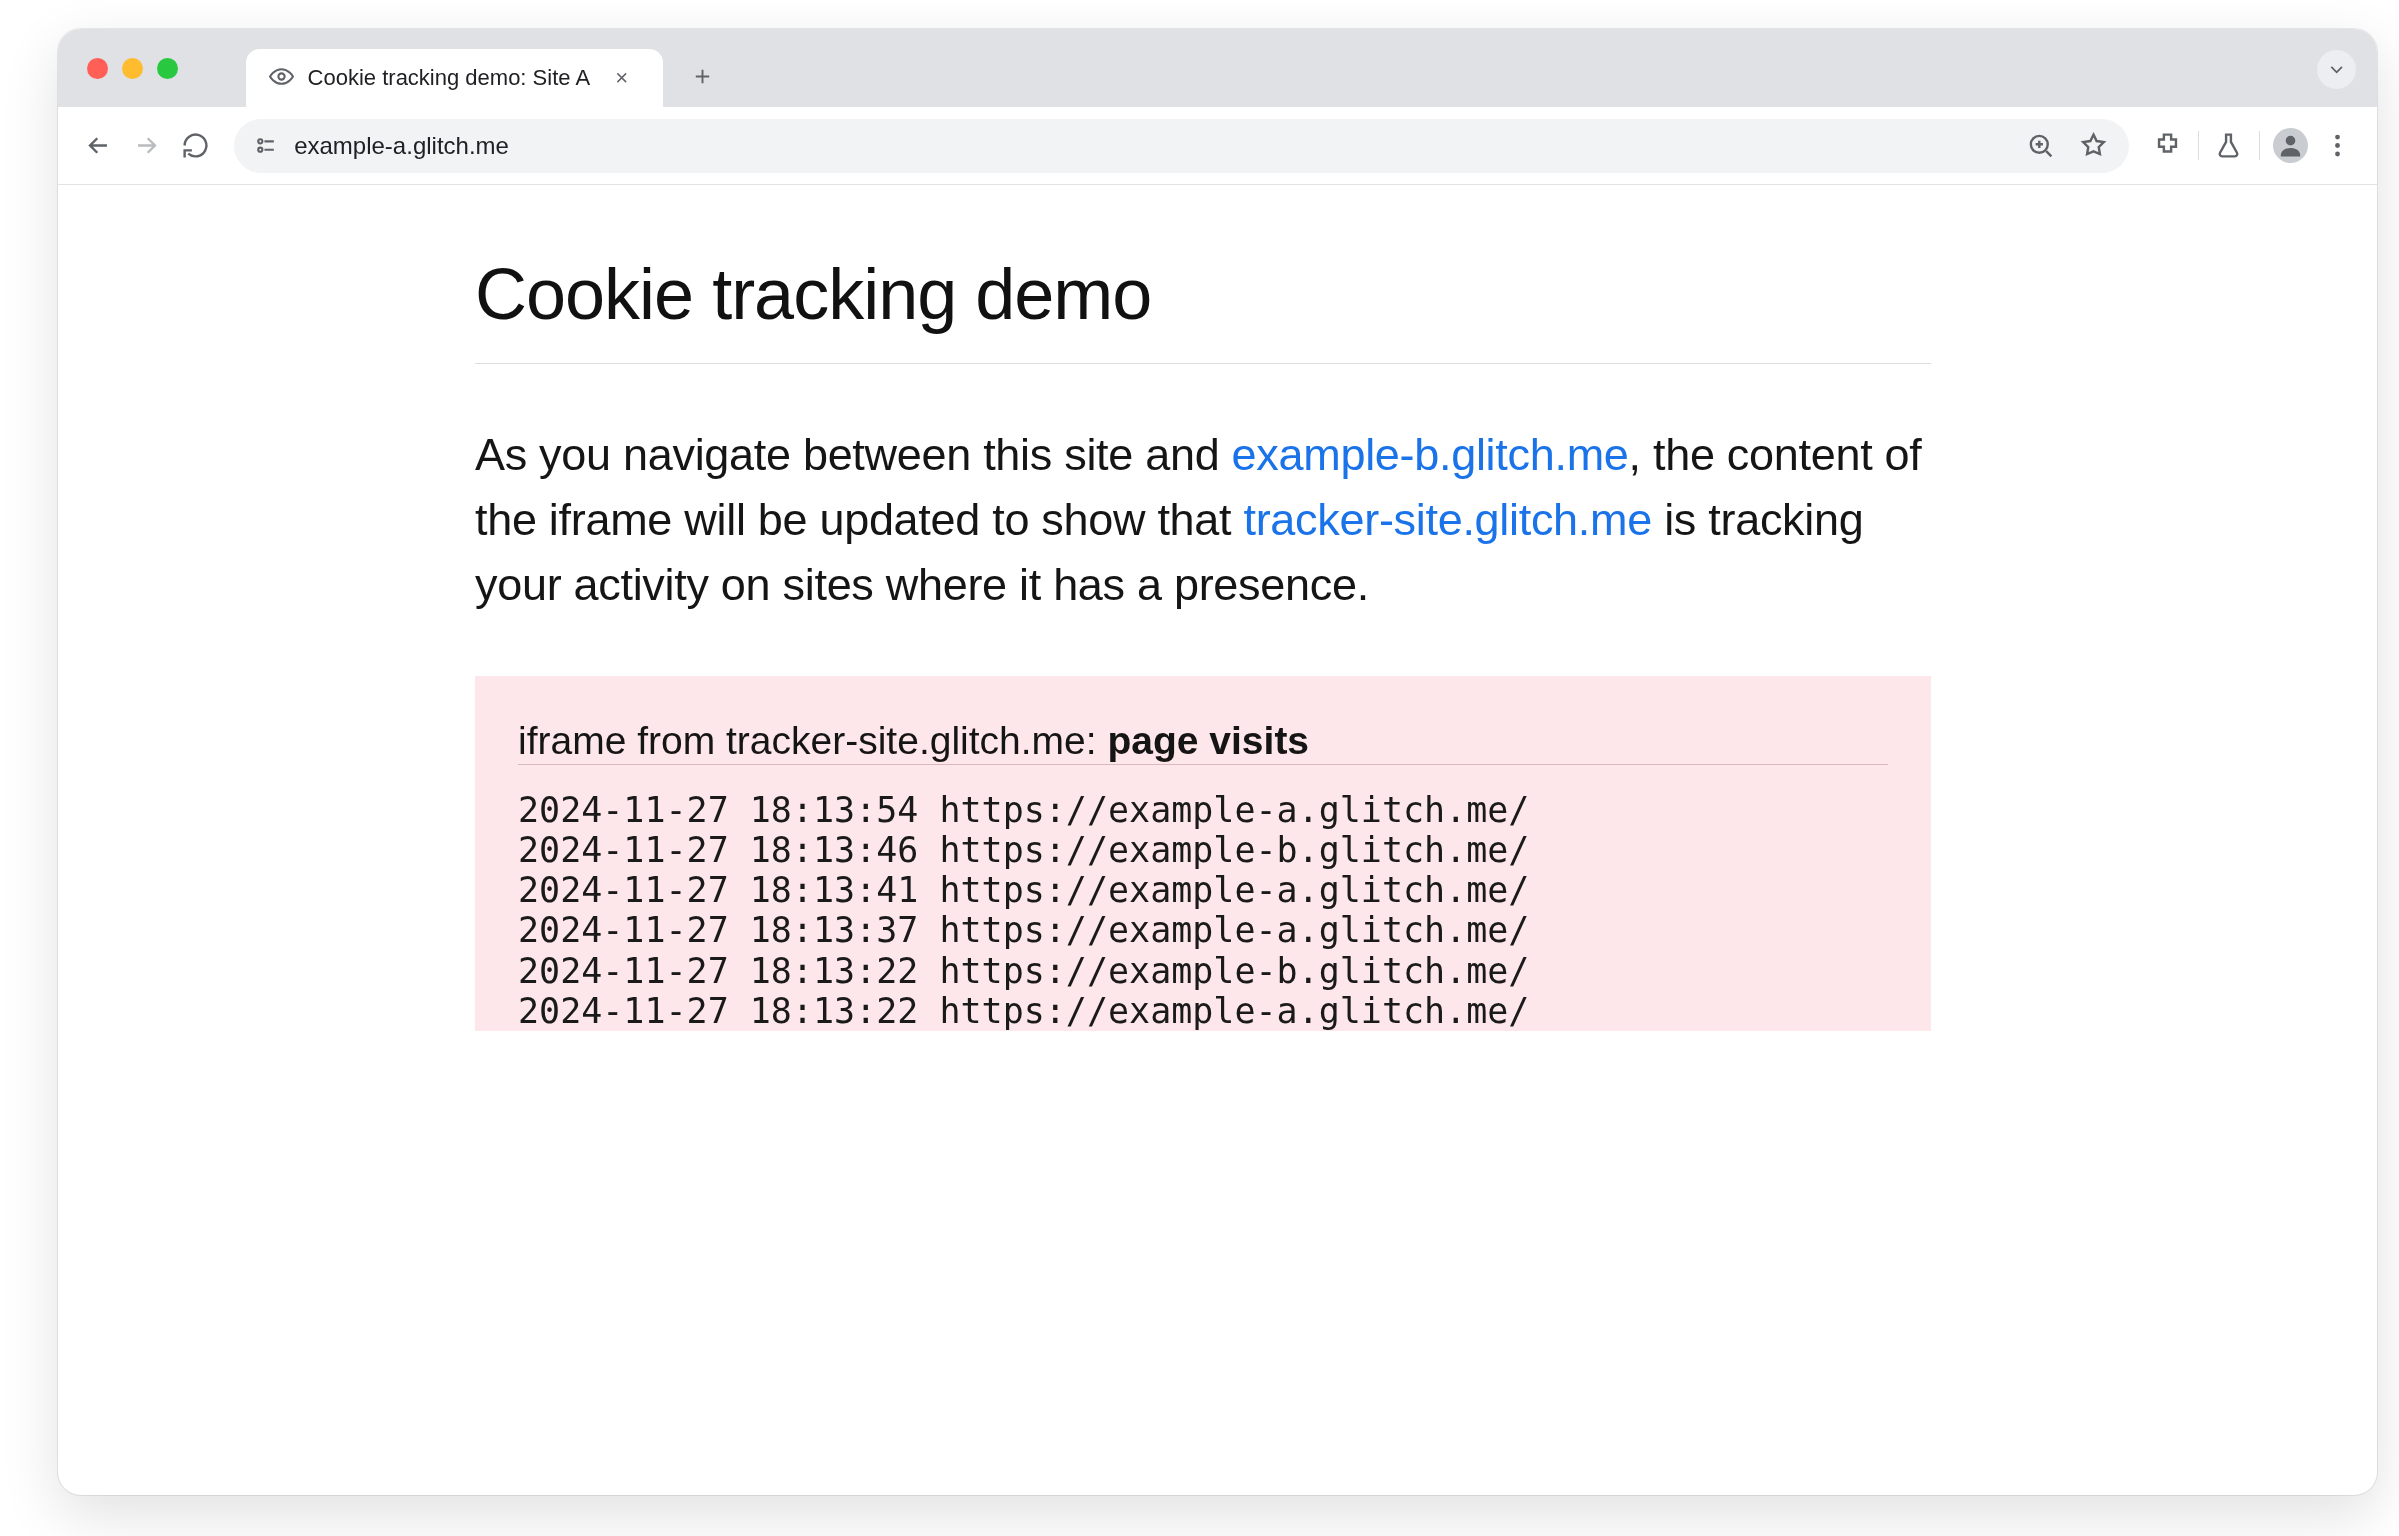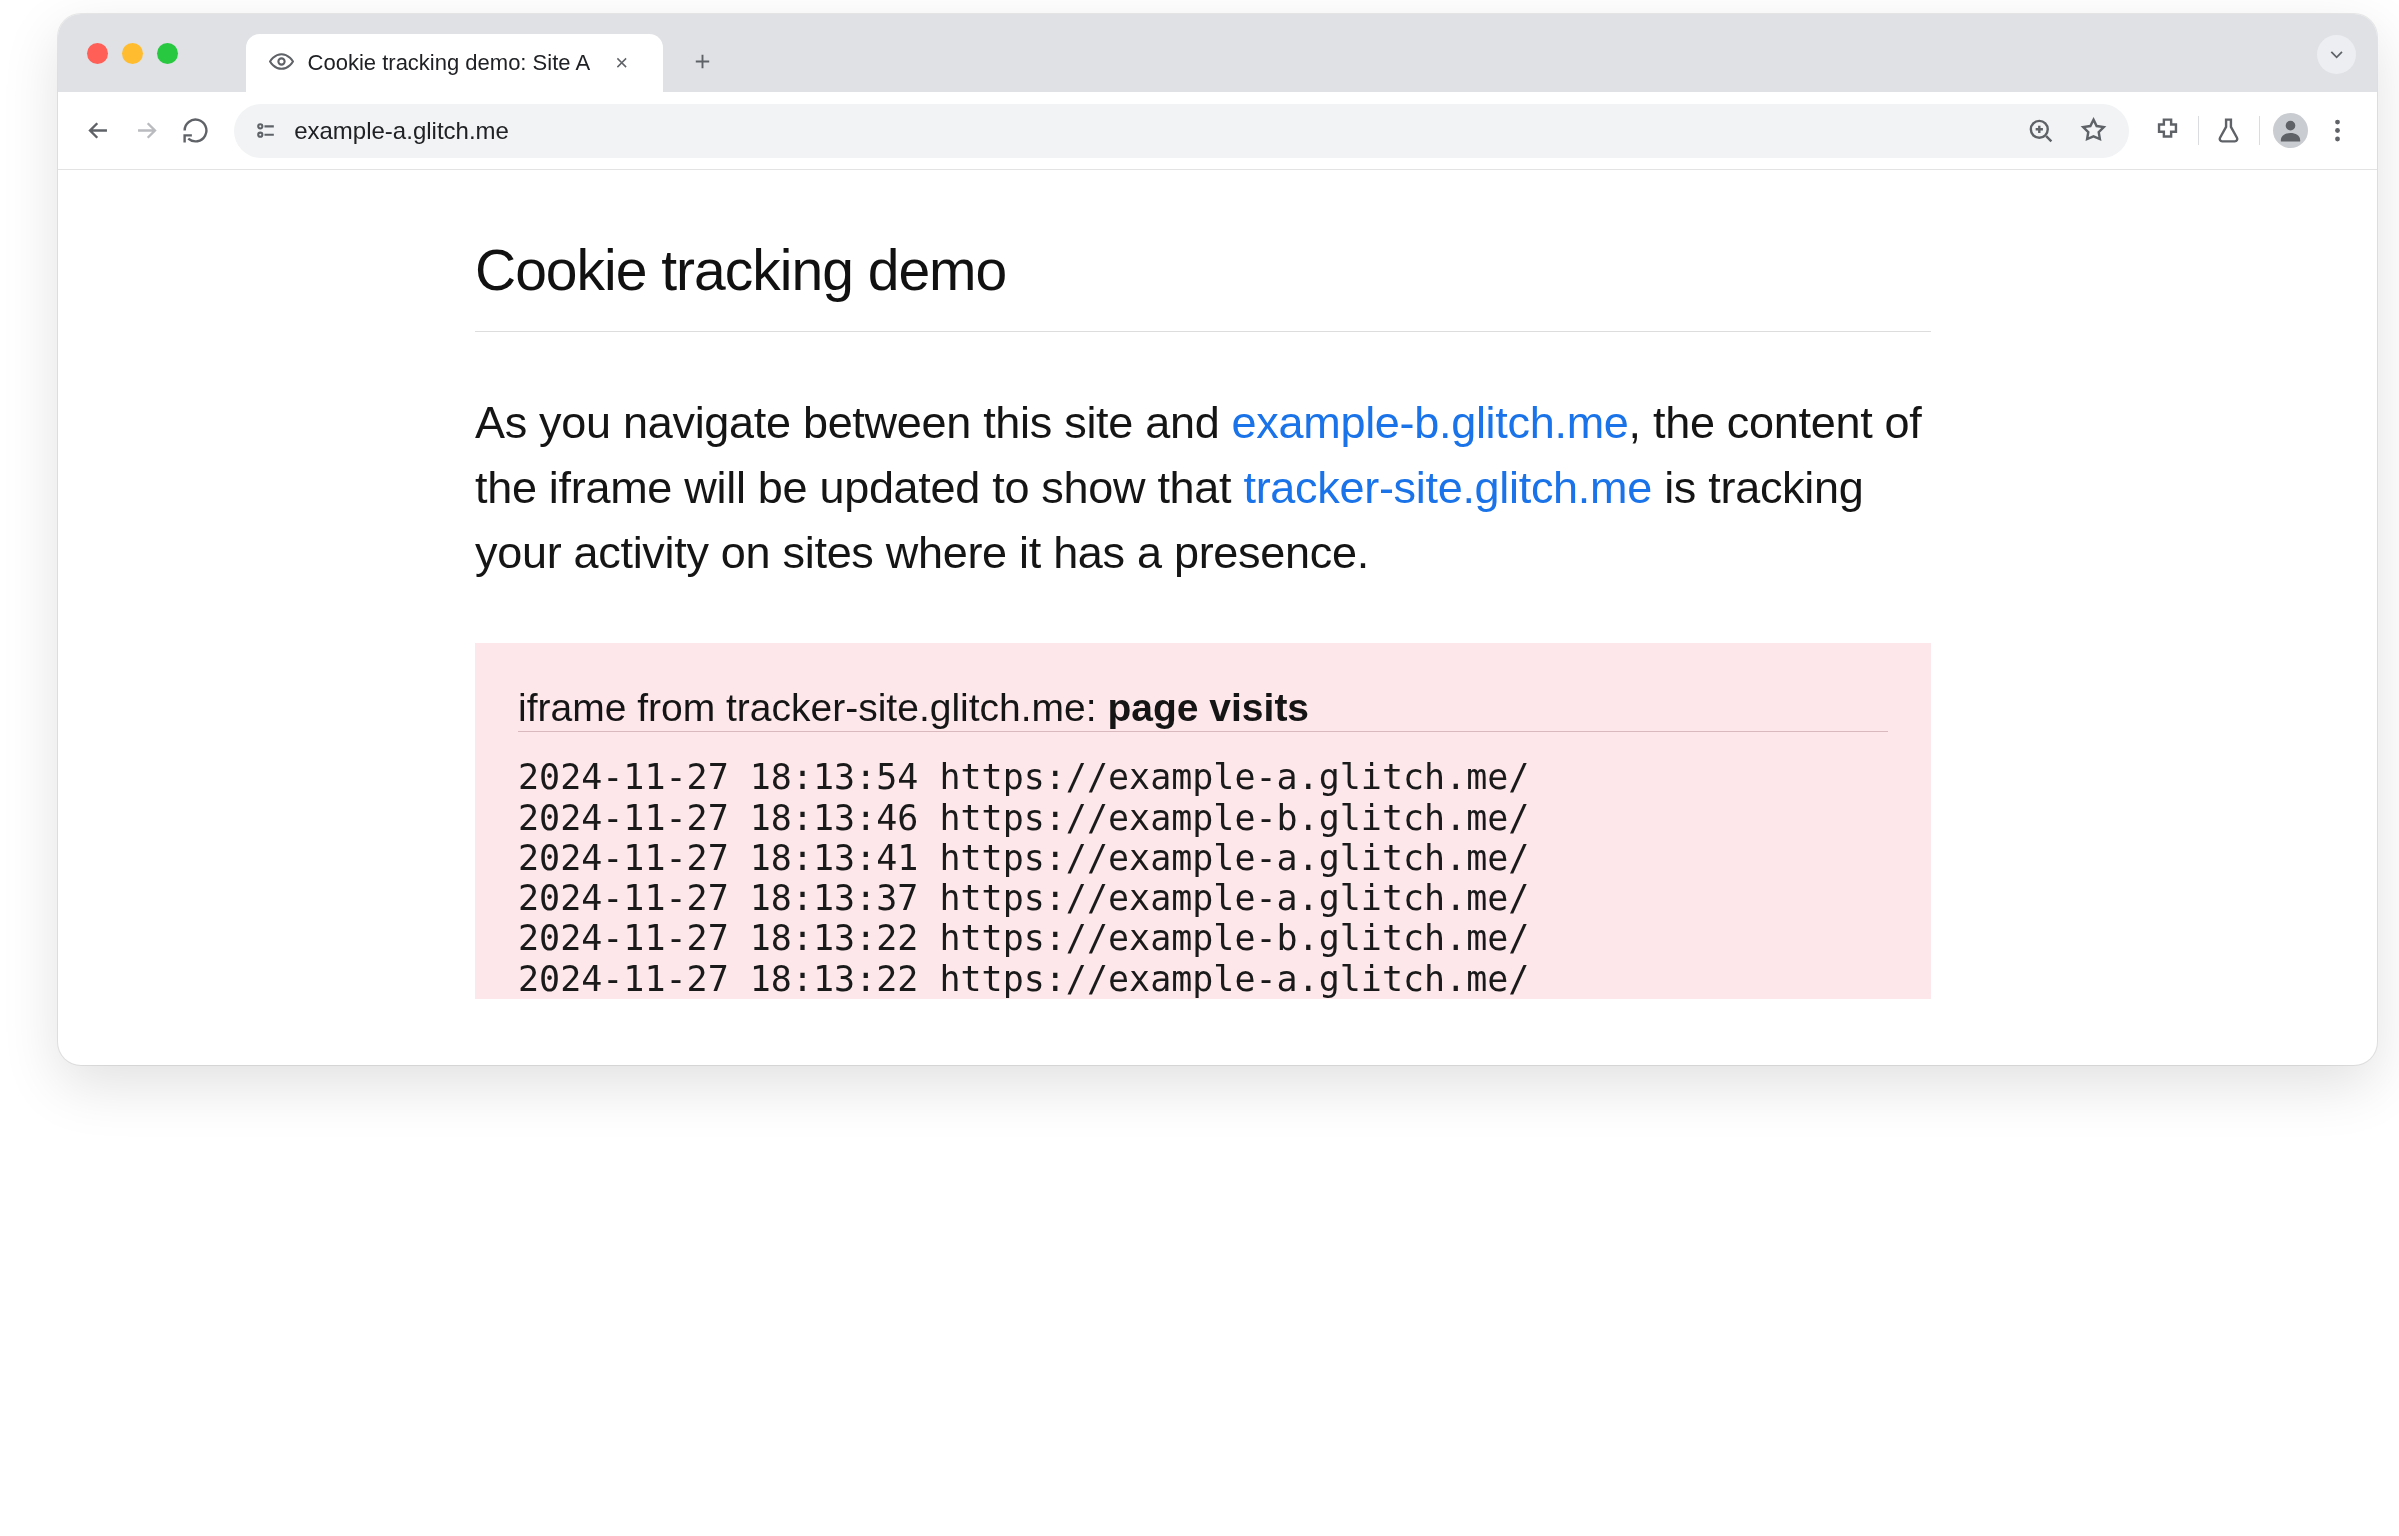--- a/index.html
+++ b/index.html
@@ -6,22 +6,22 @@
   body {
     font-family: -apple-system, BlinkMacSystemFont, "Segoe UI", Helvetica, Arial, sans-serif;
     background: #fff;
     width: 2400px;
     height: 1536px;
     position: relative;
     overflow: hidden;
   }
   .browser-window {
     position: absolute;
-    left: 58px; top: 14px;
-    width: 2319px; height: 1051px;
+    left: 58px; top: 29px;
+    width: 2319px; height: 1466px;
     background: #fff;
     border-radius: 23px;
     box-shadow: 0 0 0 1px rgba(0,0,0,0.08), 0 19.4px 58px rgba(0,0,0,0.12);
     overflow: hidden;
     display: flex; flex-direction: column;
   }
   
   .tab-strip {
     height: 78px;
     background: #dfe1e5;
@@ -96,21 +96,21 @@
   .page {
     padding: 68px 0 0 0;
     width: 100%;
   }
   .page-inner {
     width: 1456px;
     margin-left: 417px;
   }
   h1.page-title {
     font-weight: 400;
-    font-size: 57px;
+    font-size: 72px;
     letter-spacing: -1px;
     color:#111;
     line-height:1.15;
   }
   h1.page-title .bold-line { font-weight:700; display:block; }
   hr.rule { border:none; border-top:1px solid #ddd; margin-top:27px; }
   .para {
     font-size: 45px;
     line-height: 1.45;
     color:#151515;

